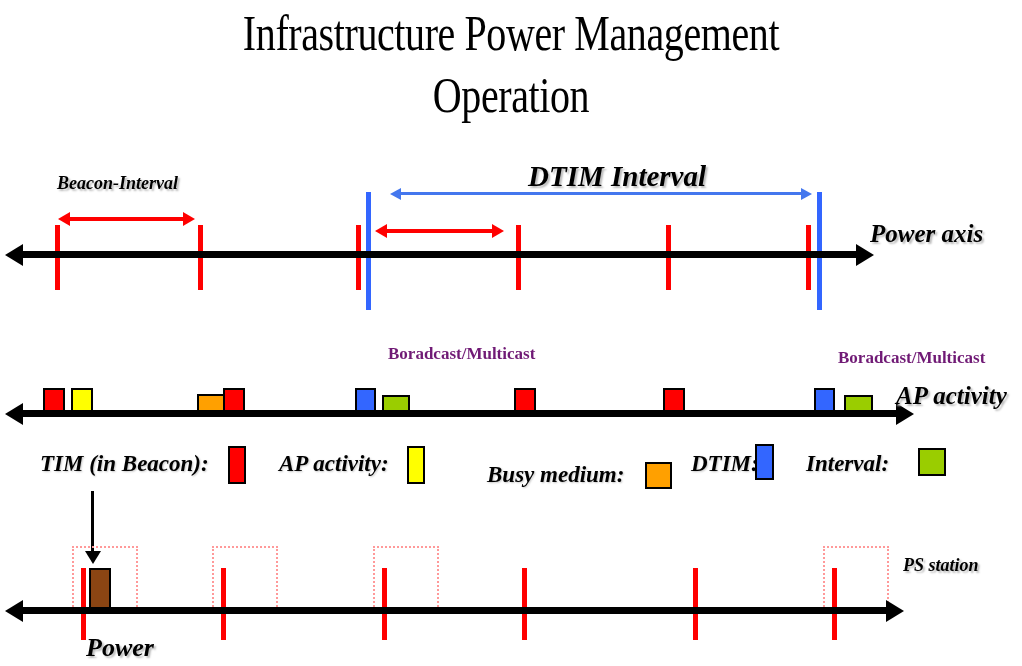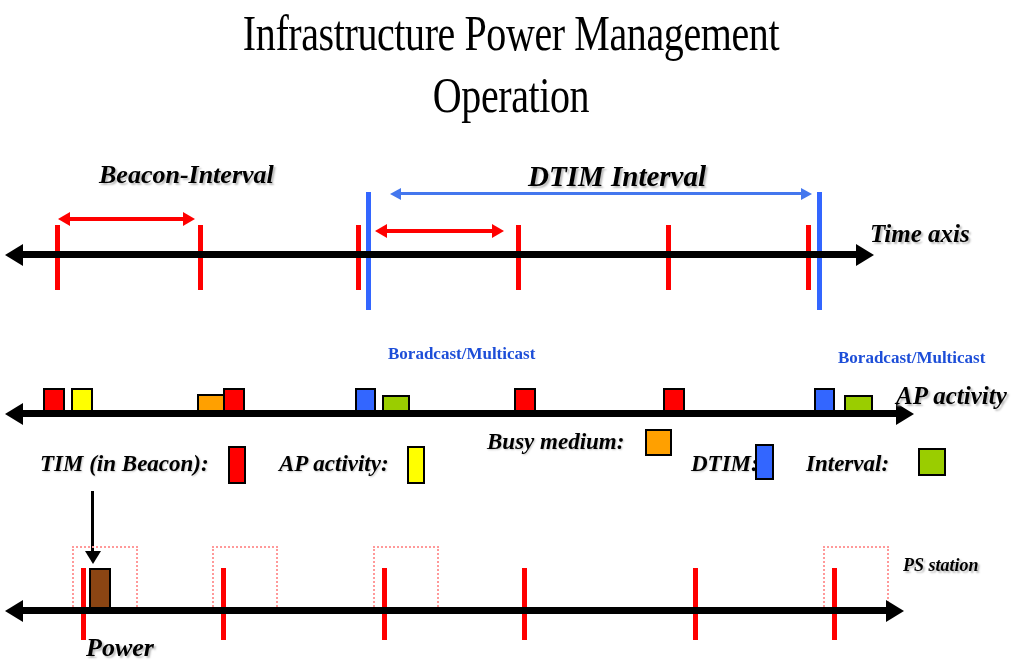--- a/index.html
+++ b/index.html
@@ -34,21 +34,21 @@
   
   .bline{position:absolute;height:3px;background:#4477ee;}
   .bhL{position:absolute;width:0;height:0;border-top:6px solid transparent;
        border-bottom:6px solid transparent;border-right:11px solid #4477ee;}
   .bhR{position:absolute;width:0;height:0;border-top:6px solid transparent;
        border-bottom:6px solid transparent;border-left:11px solid #4477ee;}
 
   .lbl{position:absolute;font-family:"Liberation Serif",serif;
        font-weight:bold;font-style:italic;color:#000;white-space:nowrap;}
   .shadow{text-shadow:2px 2px 2px #bdbdbd;}
-  .green{color:#1d4ed8;font-style:normal;}
+  .green{color:#701a75;font-style:normal;}
 
   .box{position:absolute;border:2px solid #000;box-sizing:border-box;}
   .dotbox{position:absolute;border:2px dotted #ff9999;box-sizing:border-box;}
 
   .legend-item{position:absolute;white-space:nowrap;text-align:right;}
   .legend-text{font-family:"Liberation Serif",serif;font-weight:bold;
                font-style:italic;font-size:23px;color:#000;
                text-shadow:1px 1px 2px #c8c8c8;}
   .swatch{position:absolute;border:2px solid #000;box-sizing:border-box;}
 
@@ -59,21 +59,21 @@
 
 <div class="stage">
 
   <div class="title">
     <div>Infrastructure Power Management</div>
     <div>Operation</div>
   </div>
 
   <div>
 
-    <div class="lbl shadow" style="left:57px;top:160px;font-size:26px;margin-left:42px;">Beacon-Interval</div>
+    <div class="lbl shadow" style="left:57px;top:173px;font-size:18px;">Beacon-Interval</div>
     <div>
       <div class="rhL" style="left:58px;top:212px;"></div>
       <div class="rline" style="left:69px;top:217px;width:114px;"></div>
       <div class="rhR" style="left:183px;top:212px;"></div>
     </div>
 
     <div class="lbl shadow" style="left:528px;top:160px;font-size:29px;">DTIM Interval</div>
     <div>
       <div class="bhL" style="left:390px;top:188px;"></div>
       <div class="bline" style="left:400px;top:192px;width:401px;"></div>
@@ -93,21 +93,21 @@
     <div class="rtick" style="left:198px;top:225px;height:65px;"></div>
     <div class="rtick" style="left:356px;top:225px;height:65px;"></div>
     <div class="rtick" style="left:516px;top:225px;height:65px;"></div>
     <div class="rtick" style="left:666px;top:225px;height:65px;"></div>
     <div class="rtick" style="left:806px;top:225px;height:65px;"></div>
 
     <div class="arrowL" style="left:5px;top:244px;"></div>
     <div class="axis" style="left:22px;top:251px;width:836px;"></div>
     <div class="arrowR" style="left:856px;top:244px;"></div>
 
-    <div class="lbl shadow" style="left:870px;top:220px;font-size:25px;">Time axis</div>
+    <div class="lbl shadow" style="left:870px;top:220px;font-size:25px;">Power axis</div>
   </div>
 
   <div>
 
     <div class="lbl green" style="left:388px;top:344px;font-size:17px;font-weight:bold;">Boradcast/Multicast</div>
     <div class="lbl green" style="left:838px;top:348px;font-size:17px;font-weight:bold;">Boradcast/Multicast</div>
 
     <div class="box" style="left:43px;top:388px;width:22px;height:26px;background:#ff0000;"></div>
     <div class="box" style="left:71px;top:388px;width:22px;height:26px;background:#ffff00;"></div>
 
@@ -135,21 +135,21 @@
     <div class="legend-item" style="left:40px;top:451px;">
       <span class="legend-text">TIM (in Beacon):</span>
       <span class="swatch" style="left:188px;top:-5px;width:18px;height:38px;background:#ff0000;"></span>
     </div>
 
     <div class="legend-item" style="left:279px;top:451px;">
       <span class="legend-text">AP activity:</span>
       <span class="swatch" style="left:128px;top:-5px;width:18px;height:38px;background:#ffff00;"></span>
     </div>
 
-    <div class="legend-item" style="left:487px;top:429px;">
+    <div class="legend-item" style="left:487px;top:462px;">
       <span class="legend-text">Busy medium:</span>
       <span class="swatch" style="left:158px;top:0px;width:27px;height:27px;background:#ffa000;"></span>
     </div>
 
     <div class="legend-item" style="left:691px;top:451px;">
       <span class="legend-text">DTIM:</span>
       <span class="swatch" style="left:64px;top:-7px;width:19px;height:36px;background:#3366ff;"></span>
     </div>
 
     <div class="legend-item" style="left:806px;top:451px;">

